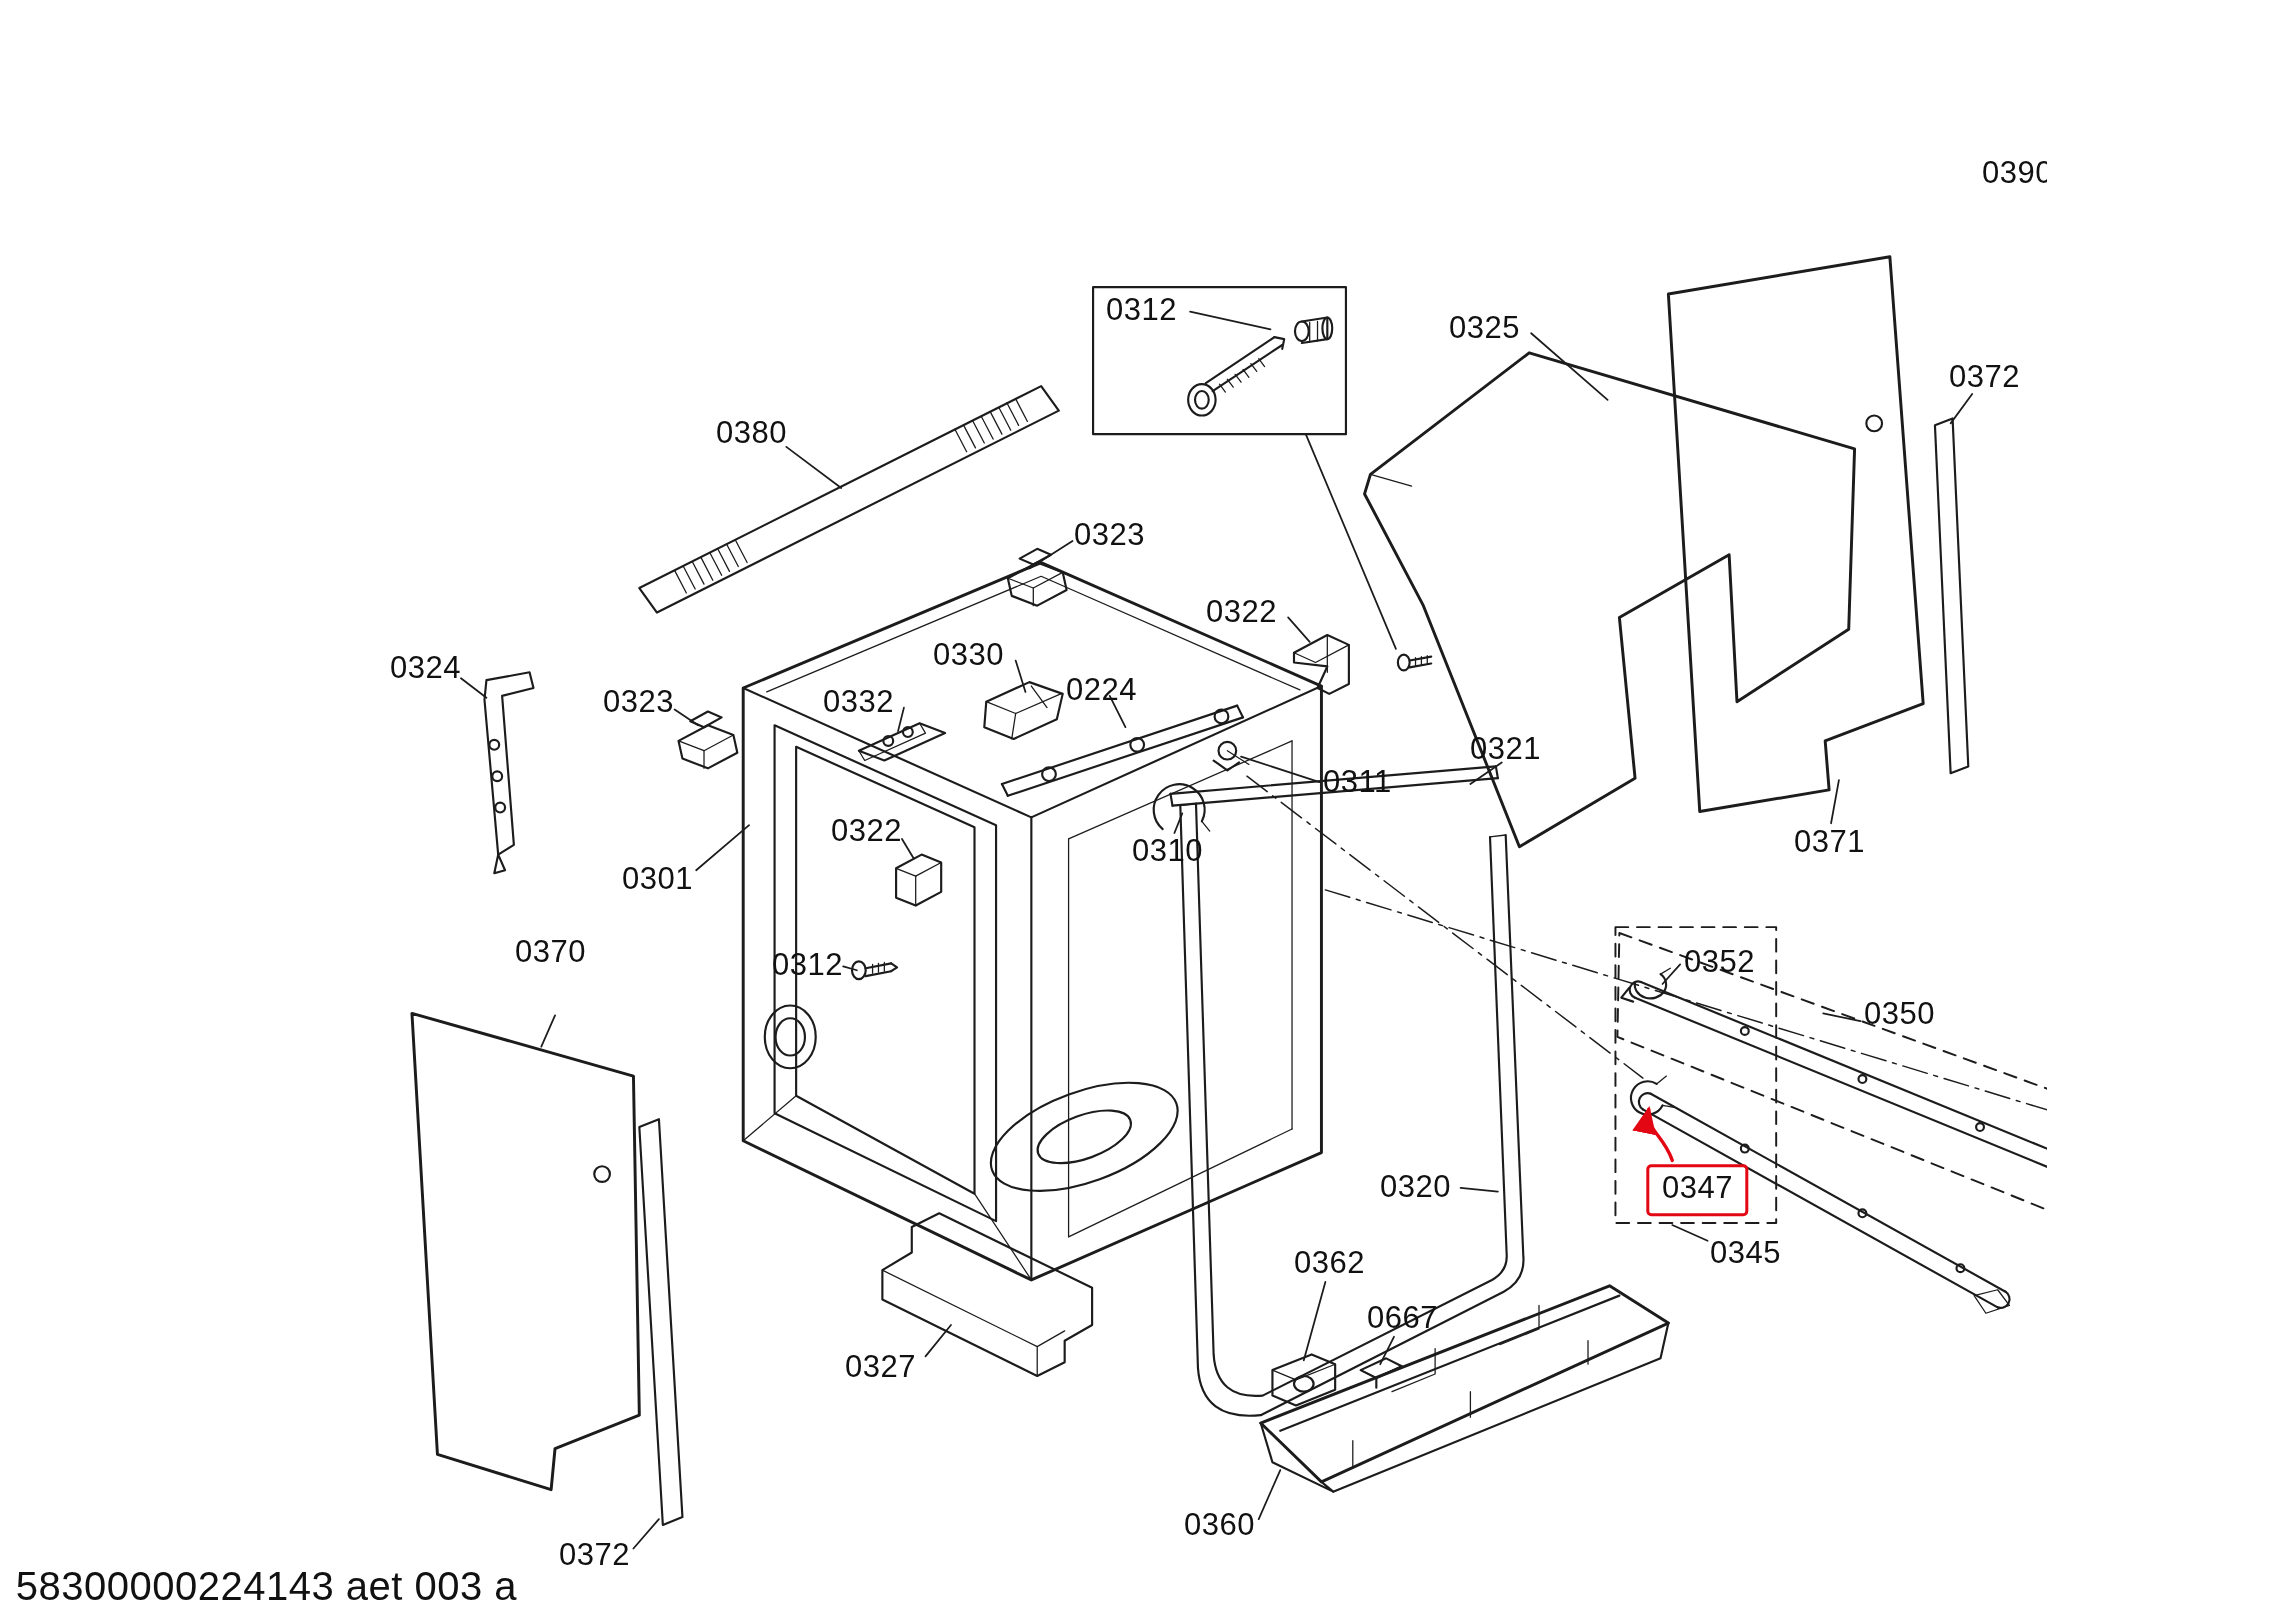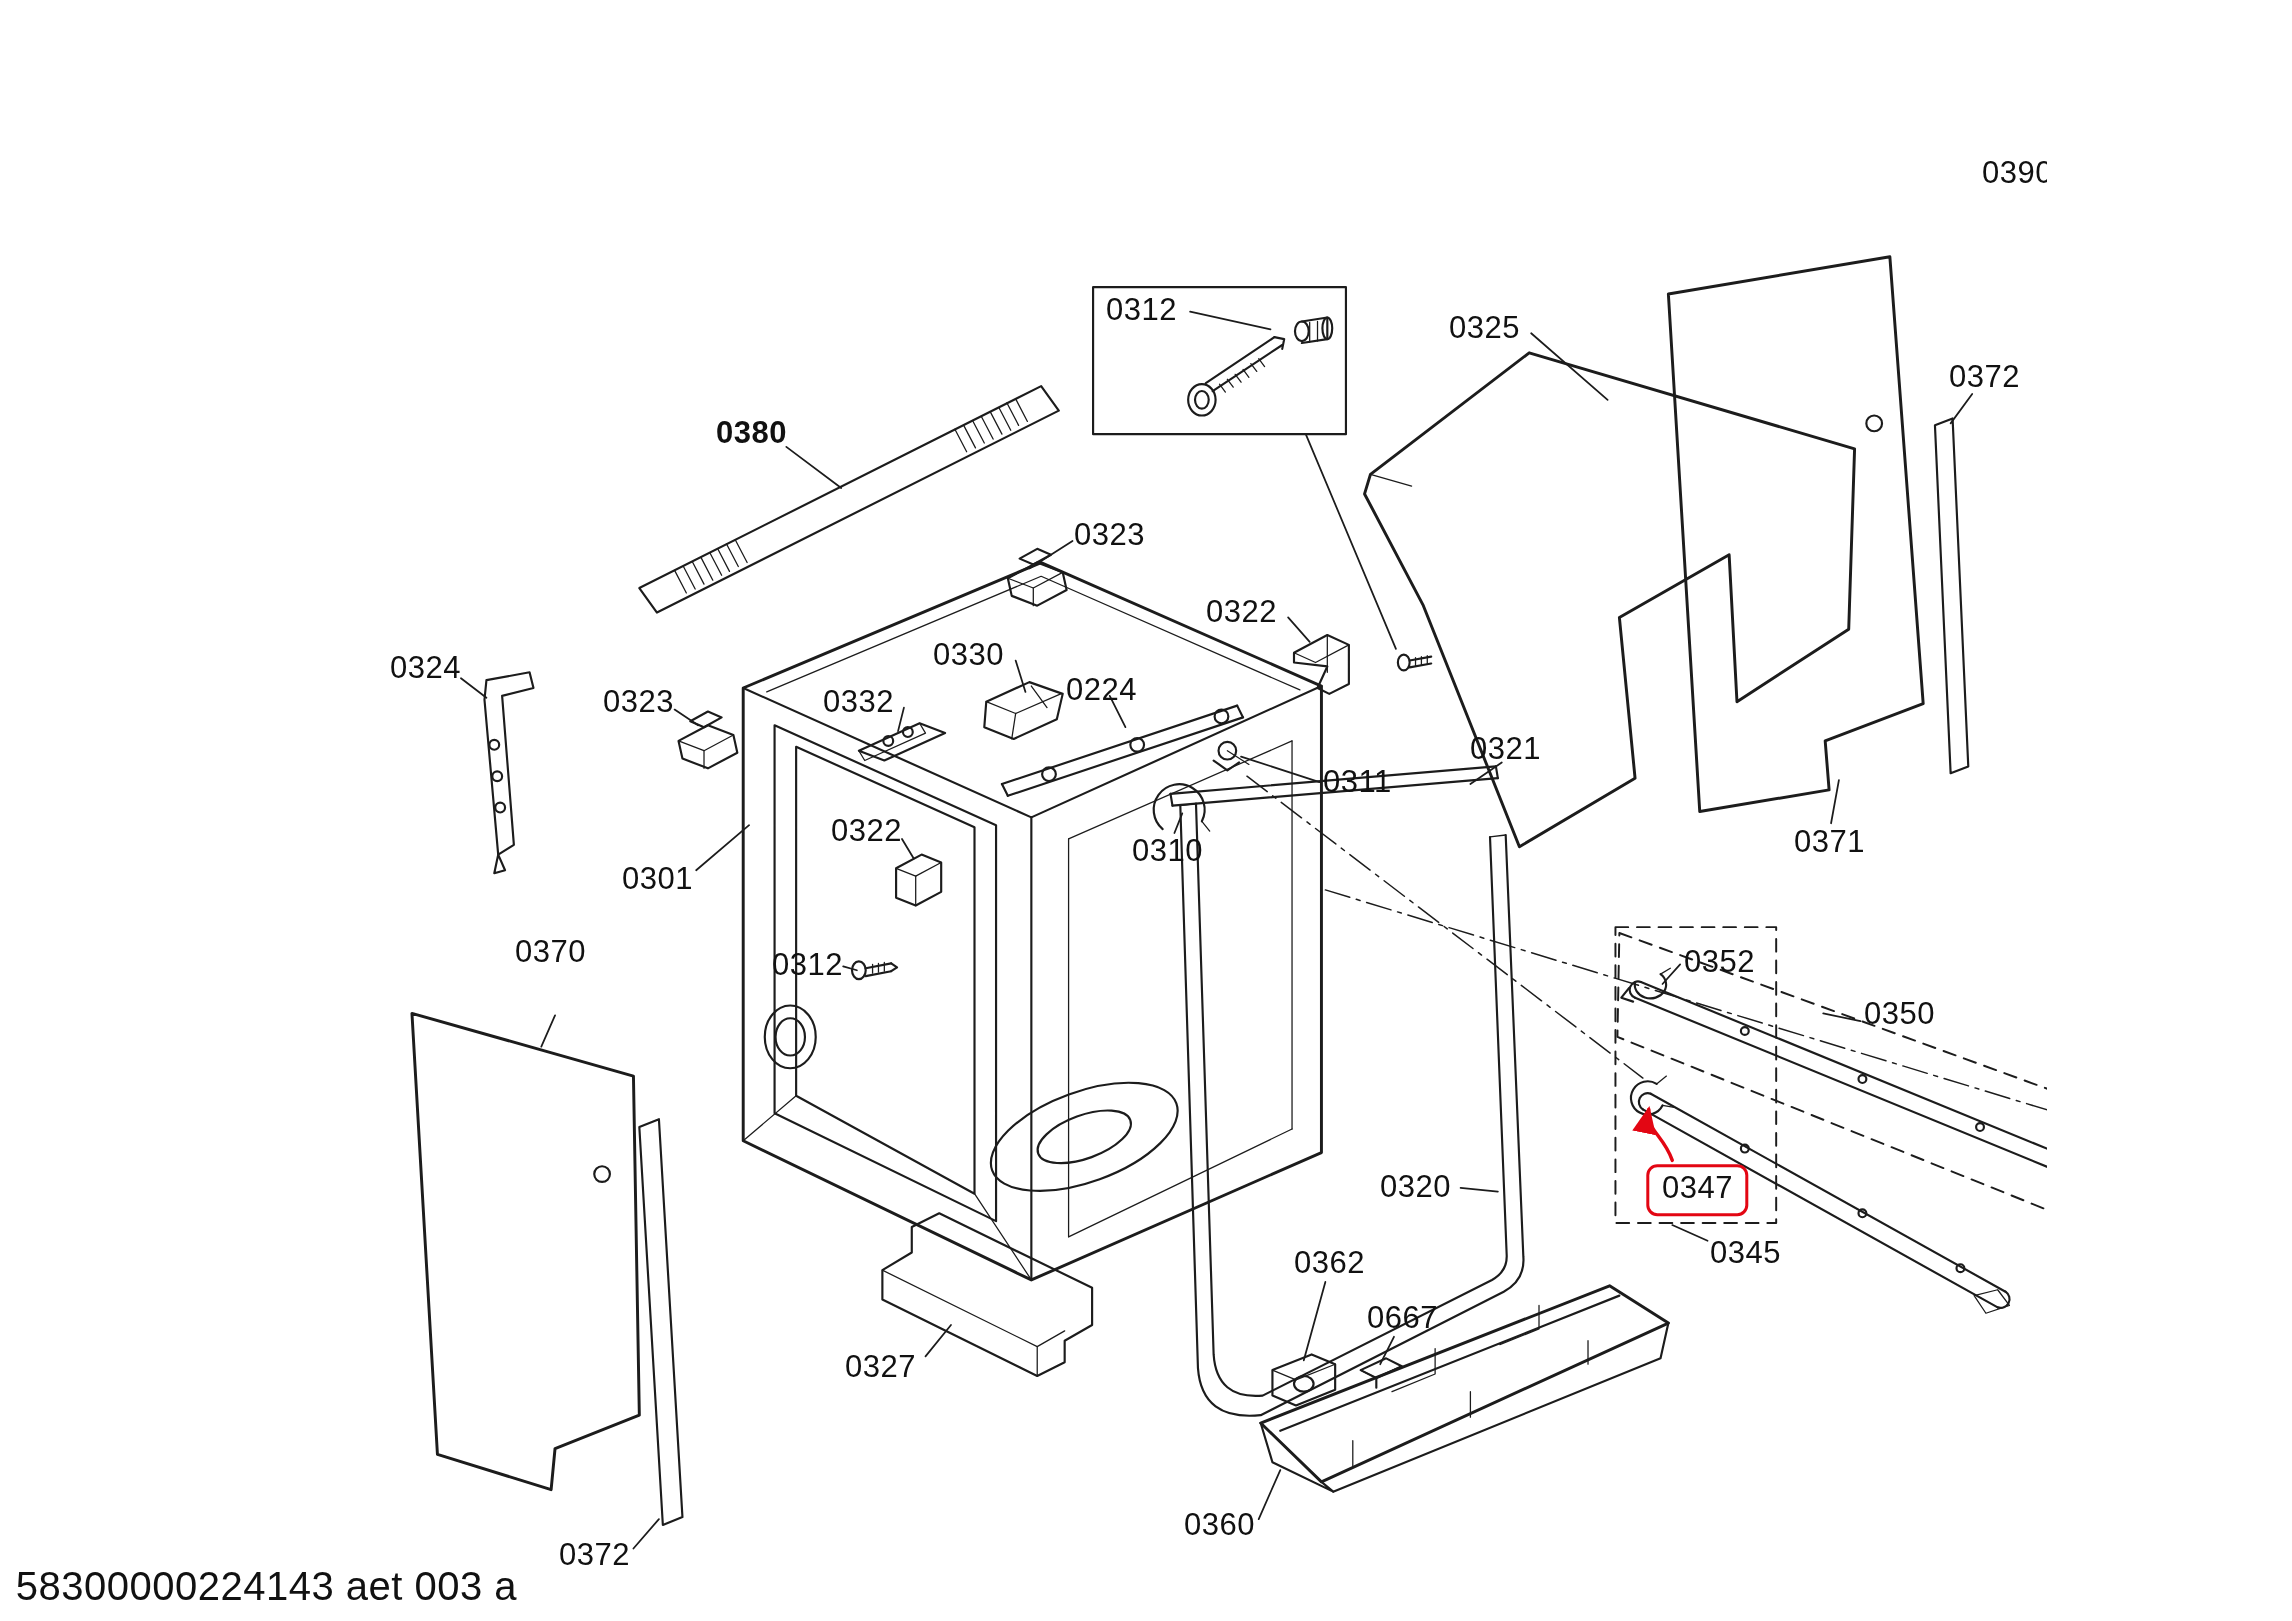--- a/index.html
+++ b/index.html
@@ -22,21 +22,21 @@
   .redfill{fill:var(--hl,#e30613);stroke:none;}
 
   .part-label{
     position:absolute;font-size:31px;color:#111;
     letter-spacing:0.5px;white-space:nowrap;cursor:pointer;line-height:1.05;
   }
   .part-label.highlighted{
     border:3.4px solid var(--hl,#e30613);
     padding:4.9px 12.7px 8.8px 12.7px;
     transform:translate(-16.7px,-9.8px);
-    border-radius:11px;
+    border-radius:5px;
   }
   #footer-code{
     position:absolute;left:15.7px;top:1564px;
     font-size:40px;color:#111;letter-spacing:0.5px;white-space:nowrap;
   }
 </style>
 </head>
 <body>
 
 <div id="stage">
@@ -329,21 +329,21 @@
 
       <path class="red-arrow" d="M 1706 1184 C 1697 1158 1678 1152 1682 1132" marker-end="url(#redarrow)"></path>
     </g>
   </svg>
 
   <div style="position:absolute;left:0;top:0;width:2293px;height:1621px;">
       <div class="part-label" style="left: 1982px; top: 157px;">0390</div>
       <div class="part-label" style="left: 1949px; top: 361px;">0372</div>
       <div class="part-label" style="left: 1449px; top: 312px;">0325</div>
       <div class="part-label" style="left: 1106px; top: 294px;">0312</div>
-      <div class="part-label" style="left: 716px; top: 417px; font-weight: bold;">0380</div>
+      <div class="part-label" style="left: 716px; top: 417px;">0380</div>
       <div class="part-label" style="left: 1074px; top: 519px;">0323</div>
       <div class="part-label" style="left: 1206px; top: 596px;">0322</div>
       <div class="part-label" style="left: 933px; top: 639px;">0330</div>
       <div class="part-label" style="left: 823px; top: 686px;">0332</div>
       <div class="part-label" style="left: 1066px; top: 674px;">0224</div>
       <div class="part-label" style="left: 390px; top: 652px;">0324</div>
       <div class="part-label" style="left: 603px; top: 686px;">0323</div>
       <div class="part-label" style="left: 1470px; top: 733px;">0321</div>
       <div class="part-label" style="left: 1323px; top: 766px;">0311</div>
       <div class="part-label" style="left: 1132px; top: 835px;">0310</div>

